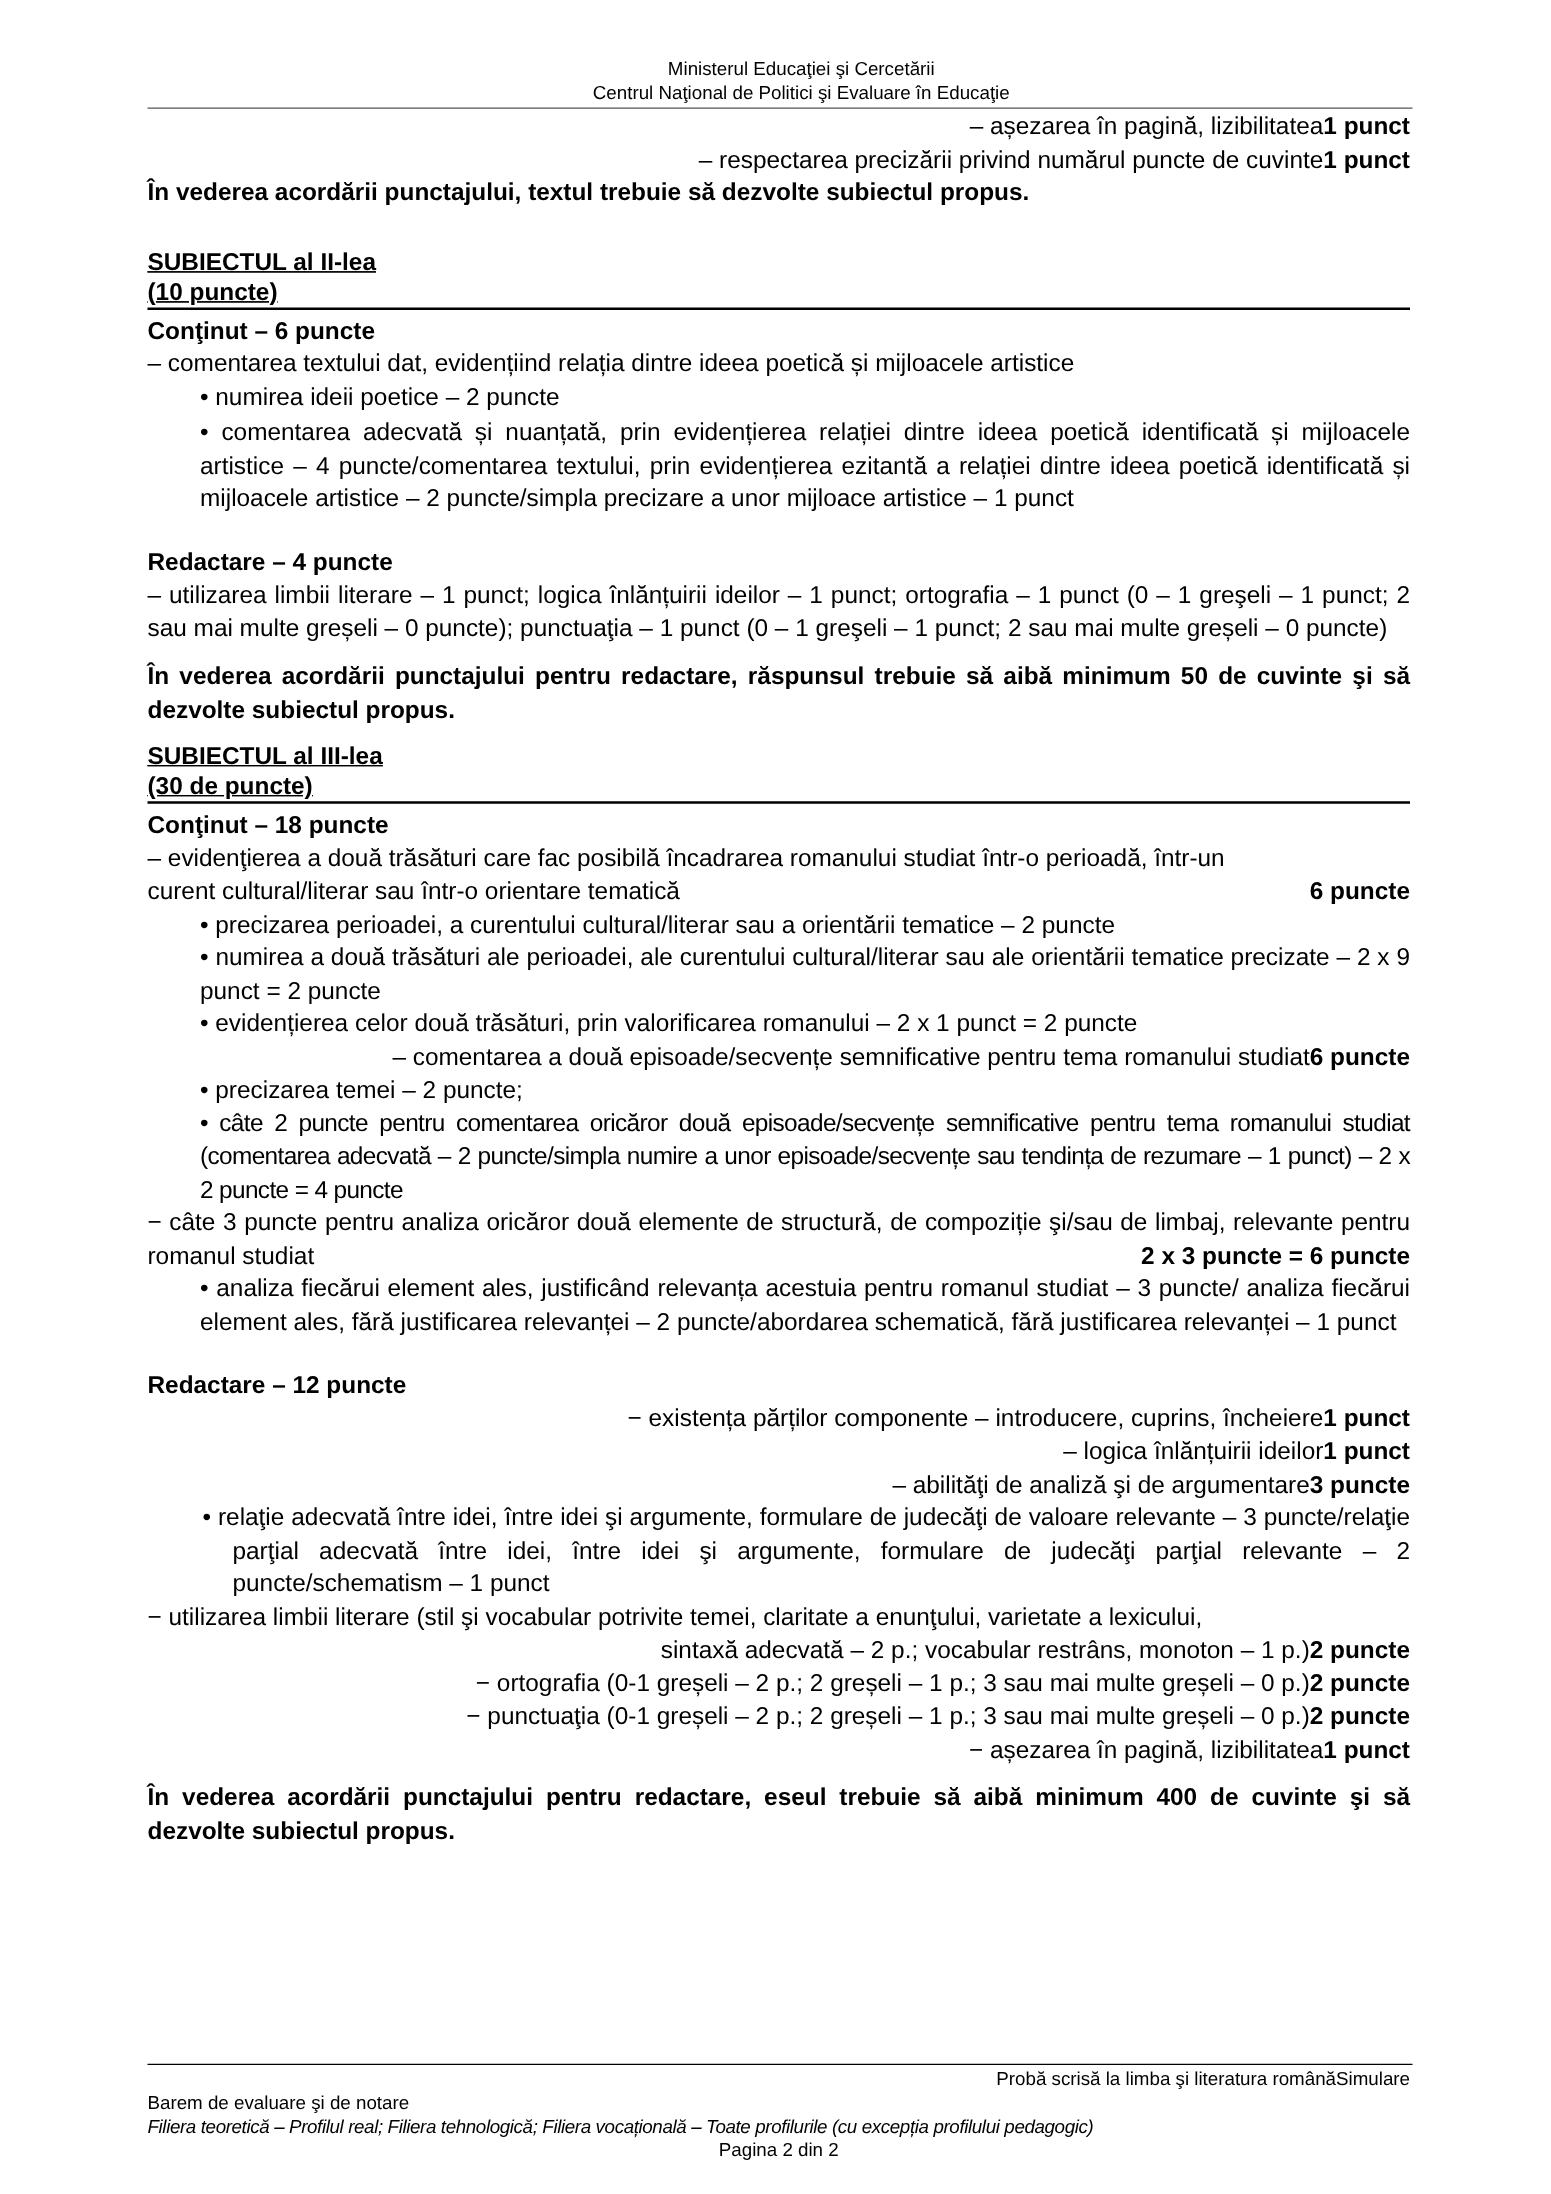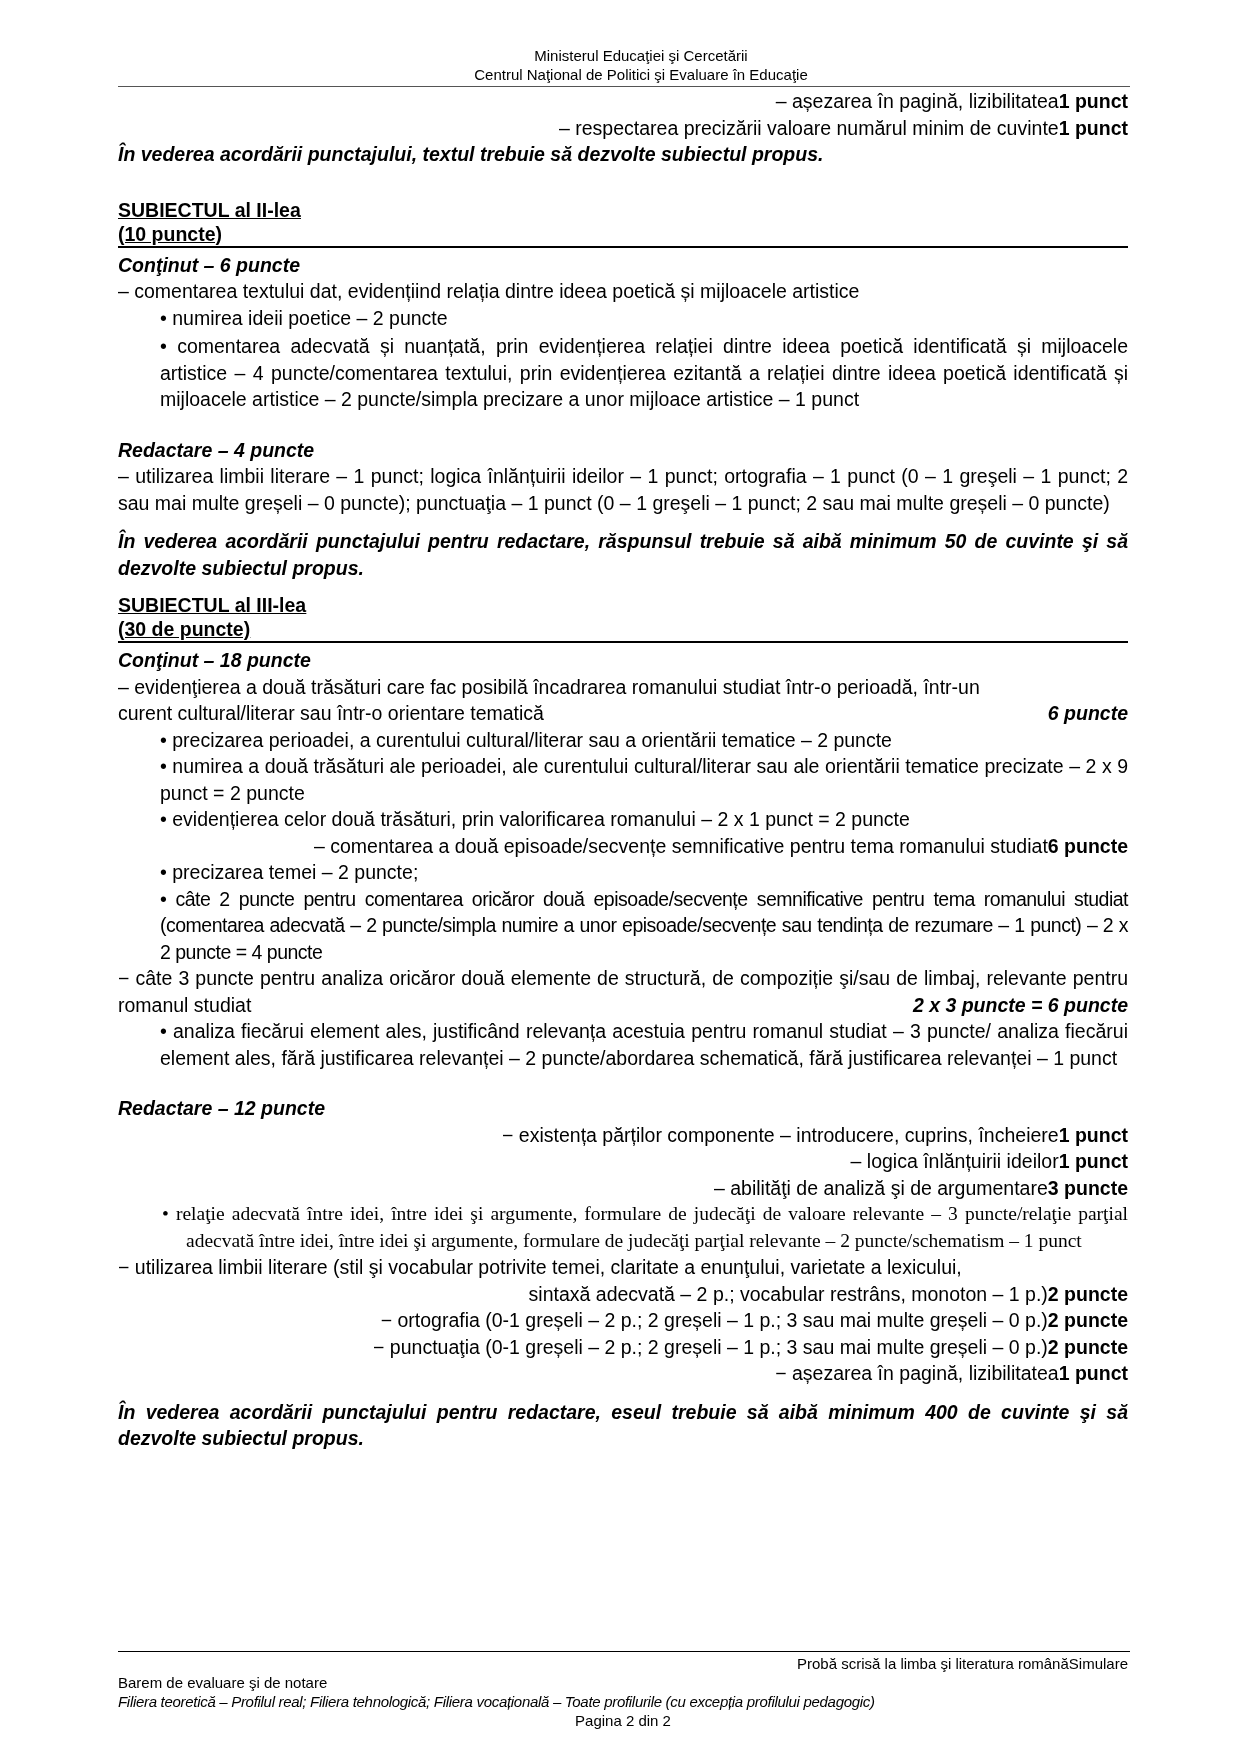--- a/index.html
+++ b/index.html
@@ -4,28 +4,28 @@
 <style>
   html, body { margin: 0; padding: 0; background: #ffffff; }
   body { width: 1241px; height: 1755px; position: relative; overflow: hidden;
          font-family: "Liberation Sans", sans-serif; color: #000; }
   .hdr { position: absolute; left: 136px; width: 1010px; top: 46px; text-align: center;
          font-size: 15px; line-height: 19px; }
   .hdr-rule { position: absolute; left: 118px; width: 1012px; top: 86px; border-top: 1.5px solid #555; }
   .body { position: absolute; left: 118px; width: 1010px; top: 88px; font-size: 19.5px; line-height: 26.5px; }
   .row { display: flex; justify-content: flex-end; }
   .row .pts { font-weight: bold; white-space: nowrap; }
-  .b { font-weight: bold; font-style: italic; }
+  .b { font-weight: bold; }
   .gap-s { height: 12px; }
   .gap-m { height: 24px; }
   .subj { display: flex; justify-content: space-between; font-weight: bold; text-decoration: underline;
           border-bottom: 2px solid #000; line-height: 24px; margin-bottom: 4px; flex-direction: column; }
   .subj span { text-decoration: underline; }
   .bullet { padding-left: 42px; text-align: justify; }
-  .bullet2 { padding-left: 68px; text-indent: -24px; text-align: justify; font-family: Liberation Serif, serif; }
+  .bullet2 { padding-left: 68px; text-indent: -24px; text-align: justify; }
   .justify { text-align: justify; }
   .ftr-rule { position: absolute; left: 118px; width: 1012px; top: 1651px; border-top: 1.5px solid #000; }
   .ftr { position: absolute; left: 118px; width: 1010px; top: 1654px; font-size: 15px; line-height: 19px; }
   .ftr .it { font-style: italic; letter-spacing: -0.3px; }
   .ftr .pg { text-align: center; }
 </style>
 </head>
 <body>
 
 <div class="hdr">
@@ -33,21 +33,21 @@
   <div>Centrul Naţional de Politici şi Evaluare în Educaţie</div>
 </div>
 <div class="hdr-rule"></div>
 
 <div class="body">
   <div class="row">
     <span>– așezarea în pagină, lizibilitatea</span>
     <span class="pts">1 punct</span>
   </div>
   <div class="row">
-    <span>– respectarea precizării valoare numărul minim de cuvinte</span>
+    <span>– respectarea precizării privind numărul puncte de cuvinte</span>
     <span class="pts">1 punct</span>
   </div>
   <div class="b">În vederea acordării punctajului, textul trebuie să dezvolte subiectul propus.</div>
   <div style="height:30px"></div>
 
   <div class="subj">
     <span>SUBIECTUL al II-lea</span>
     <span>(10 puncte)</span>
   </div>
   <div class="b">Conţinut – 6 puncte</div>

